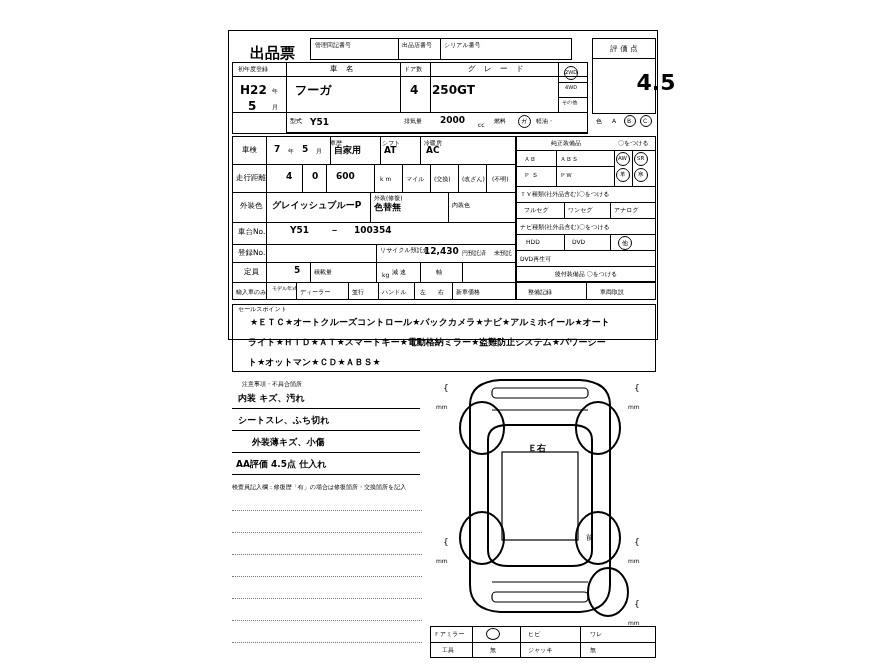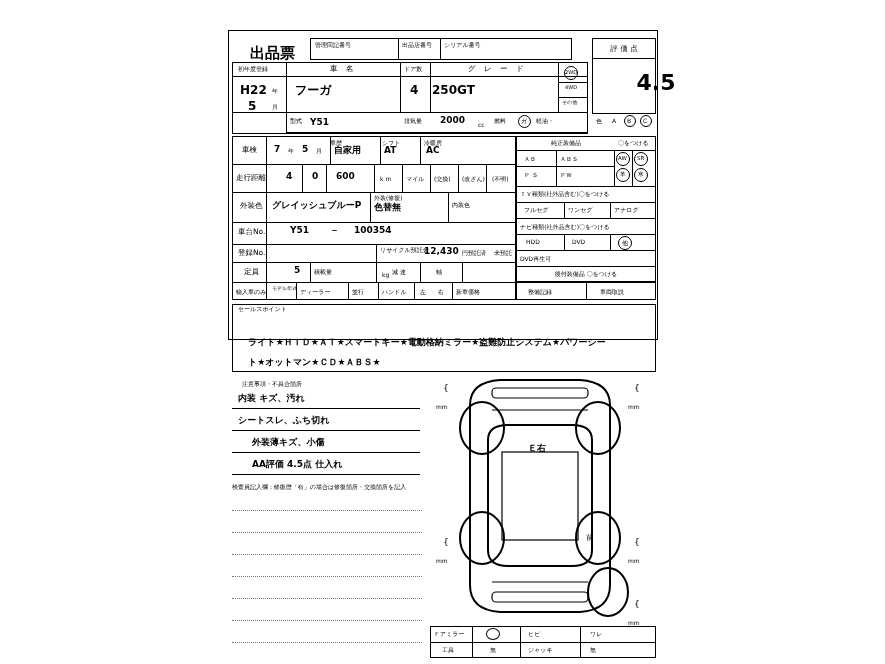--- a/index.html
+++ b/index.html
@@ -32,21 +32,21 @@
   <div class="bd" style="left:310px;top:38px;width:262px;height:22px;"></div>
   <div class="ln" style="left:398px;top:38px;width:1px;height:22px;"></div>
   <div class="ln" style="left:440px;top:38px;width:1px;height:22px;"></div>
   <div class="tx tiny" style="left:315px;top:42px;">管理回記番号</div>
   <div class="tx tiny" style="left:402px;top:42px;">出品店番号</div>
   <div class="tx tiny" style="left:444px;top:42px;">シリアル番号</div>
 
   <div class="bd" style="left:592px;top:38px;width:64px;height:76px;"></div>
   <div class="ln" style="left:592px;top:58px;width:64px;height:1px;"></div>
   <div class="tx sm ctr" style="left:592px;top:45px;width:64px;">評 価 点</div>
-  <div class="tx xxl ctr" style="left:624px;top:72px;width:64px;">4.5</div>
+  <div class="tx xxl ctr" style="left:592px;top:72px;width:64px;padding-left:32px;">4.5</div>
 
   <div class="bd" style="left:232px;top:62px;width:356px;height:72px;"></div>
 
   <div class="ln" style="left:232px;top:76px;width:356px;height:1px;"></div>
 
   <div class="ln" style="left:286px;top:62px;width:1px;height:72px;"></div>
   <div class="ln" style="left:400px;top:62px;width:1px;height:50px;"></div>
   <div class="ln" style="left:430px;top:62px;width:1px;height:50px;"></div>
   <div class="ln" style="left:558px;top:62px;width:1px;height:50px;"></div>
   <div class="ln" style="left:232px;top:112px;width:356px;height:1px;"></div>
@@ -227,31 +227,32 @@
   <div class="ln" style="left:516px;top:250px;width:140px;height:1px;"></div>
   <div class="ln" style="left:564px;top:234px;width:1px;height:16px;"></div>
   <div class="ln" style="left:610px;top:234px;width:1px;height:16px;"></div>
 
   <div class="tx tiny" style="left:520px;top:256px;">DVD再生可</div>
   <div class="ln" style="left:516px;top:266px;width:140px;height:1px;"></div>
   <div class="tx tiny ctr" style="left:516px;top:271px;width:140px;">後付装備品 〇をつける</div>
 
   <div class="bd" style="left:232px;top:304px;width:424px;height:68px;"></div>
   <div class="tx tiny" style="left:238px;top:306px;">セールスポイント</div>
+  <div class="tx md b" style="left:250px;top:318px;letter-spacing:0px;">★ＥＴＣ★オートクルーズコントロール★バックカメラ★ナビ★アルミホイール★オート</div>
   <div class="tx md b" style="left:248px;top:338px;">ライト★ＨＩＤ★ＡＴ★スマートキー★電動格納ミラー★盗難防止システム★パワーシー</div>
   <div class="tx md b" style="left:248px;top:358px;">ト★オットマン★ＣＤ★ＡＢＳ★</div>
 
   <div class="tx tiny" style="left:242px;top:381px;">注意事項・不具合箇所</div>
   <div class="tx md b" style="left:238px;top:394px;">内装 キズ、汚れ</div>
   <div class="note-line" style="left:232px;top:408px;width:188px;"></div>
   <div class="tx md b" style="left:238px;top:416px;text-align:center;">シートスレ、ふち切れ</div>
   <div class="note-line" style="left:232px;top:430px;width:188px;"></div>
   <div class="tx md b" style="left:252px;top:438px;">外装薄キズ、小傷</div>
   <div class="note-line" style="left:232px;top:452px;width:188px;"></div>
-  <div class="tx md b" style="left:252px;top:460px;text-align:center;">AA評価 4.5点 仕入れ</div>
+  <div class="tx md b" style="left:236px;top:460px;text-align:center;">AA評価 4.5点 仕入れ</div>
   <div class="note-line" style="left:232px;top:474px;width:188px;"></div>
 
   <div class="tx tiny" style="left:232px;top:484px;">検査員記入欄 : 修復歴「有」の場合は修復箇所・交換箇所を記入</div>
 
   <div class="dotline" style="left:232px;top:510px;width:190px;"></div>
   <div class="dotline" style="left:232px;top:532px;width:190px;"></div>
   <div class="dotline" style="left:232px;top:554px;width:190px;"></div>
   <div class="dotline" style="left:232px;top:576px;width:190px;"></div>
   <div class="dotline" style="left:232px;top:598px;width:190px;"></div>
   <div class="dotline" style="left:232px;top:620px;width:190px;"></div>

